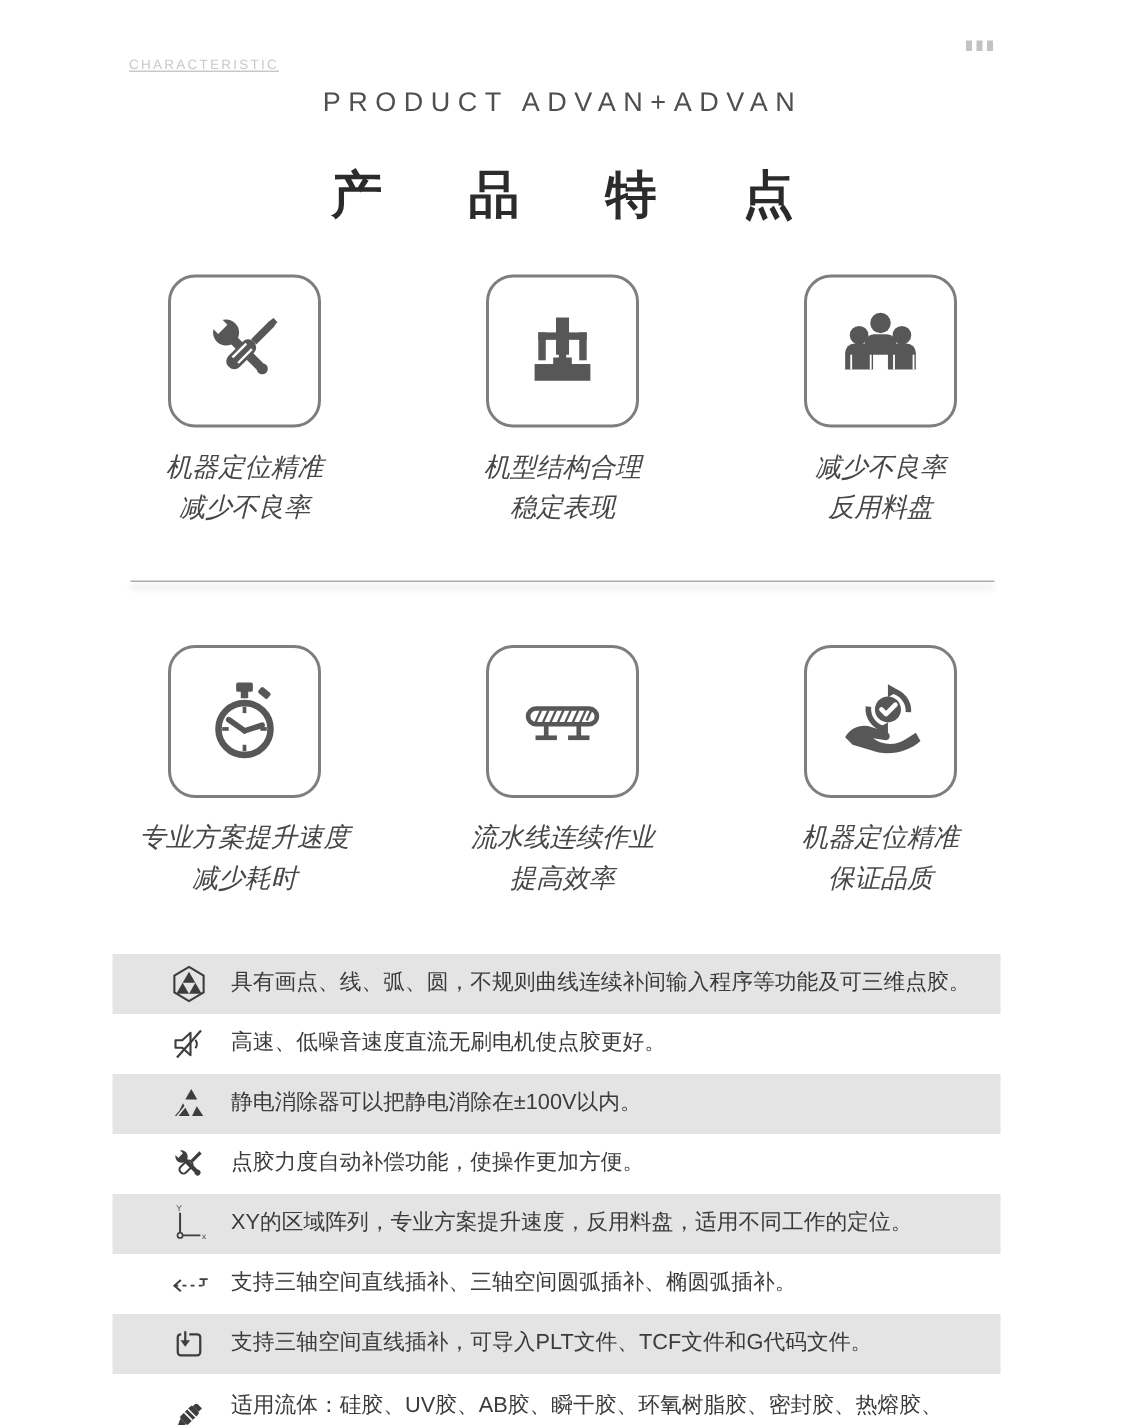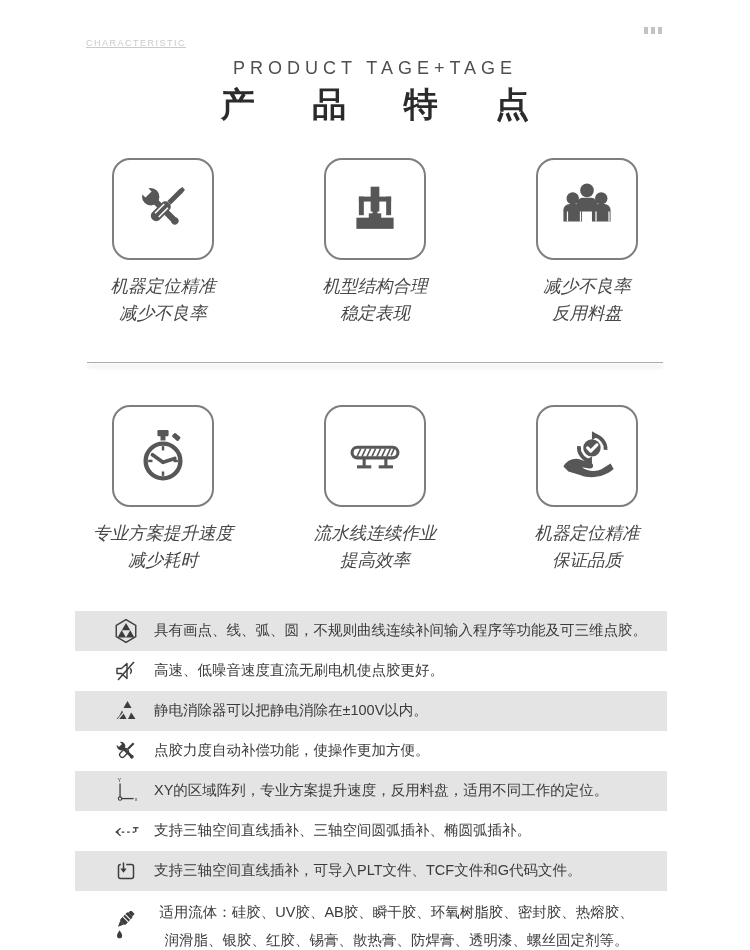--- a/index.html
+++ b/index.html
@@ -13,21 +13,21 @@
     position:absolute;top:38px;left:86px;
     font-size:9px;letter-spacing:1.5px;color:#c9c9c9;text-decoration:underline;
   }
   .marks{position:absolute;top:27px;right:88px;display:flex;gap:3px;}
   .marks i{display:block;width:4px;height:7px;background:#c3c3c3;}
   .title-en{
     margin:58px 0 0 0;text-align:center;font-weight:400;
     font-size:18px;letter-spacing:5px;color:#4f4f4f;
   }
   .title-zh{
-    margin:3px 0 0 0;text-align:center;font-weight:700;
+    margin:28px 0 0 0;text-align:center;font-weight:700;
     font-size:34px;letter-spacing:24px;padding-left:24px;color:#2b2b2b;
   }
   .cards{
     width:614px;margin:30px auto 0;display:flex;justify-content:space-between;
   }
   .card{width:190px;display:flex;flex-direction:column;align-items:center;font-style:italic;}
   .iconbox{
     width:102px;height:102px;border:2px solid #7e7e7e;border-radius:18px;
     display:flex;align-items:center;justify-content:center;background:#fff;
     box-sizing:border-box;
@@ -36,21 +36,21 @@
     margin-top:13px;font-size:17.5px;line-height:1.55;color:#474747;
     text-align:center;
   }
   .divider{
     width:576px;height:1px;background:#acacac;margin:35px auto 42px;
     box-shadow:0 4px 4px rgba(0,0,0,0.22);
   }
   .features{width:592px;margin:36px 0 0 75px;}
   .frow{
     display:flex;align-items:center;min-height:40px;
-    padding-left:36px;box-sizing:border-box;text-align:center;
+    padding-left:36px;box-sizing:border-box;
   }
   .frow.alt{background:#e4e4e4;}
   .frow.tall{padding-top:7px;padding-bottom:7px;}
   .ficon{
     flex:0 0 30px;width:30px;display:flex;align-items:center;justify-content:center;
     margin-right:13px;align-self:center;
   }
   .frow.tall .ficon{flex-direction:column;gap:2px;}
   .ftext{font-size:14.5px;color:#3b3b3b;white-space:nowrap;line-height:1.8;}
   .frow.tall .ftext{white-space:normal;max-width:485px;line-height:1.95;}
@@ -59,21 +59,21 @@
 </head>
 <body>
 
 <div class="eyebrow">CHARACTERISTIC</div>
 <div class="marks">
     <i></i>
     <i></i>
     <i></i>
   </div>
 
-<h2 class="title-en">PRODUCT TAGE+TAGE</h2>
+<h2 class="title-en">PRODUCT ADVAN+ADVAN</h2>
 <h1 class="title-zh">产 品 特 点</h1>
 
 <div class="cards">
   <div class="card">
     <div class="iconbox">
       <svg width="62" height="62" viewBox="0 0 100 100" fill="#575757">
         <g transform="rotate(-45 50 50)">
           <circle cx="50" cy="22" r="14"></circle>
             <rect x="43" y="2" width="14" height="15" fill="#fff"></rect>
           <rect x="45" y="32" width="10" height="42"></rect>

